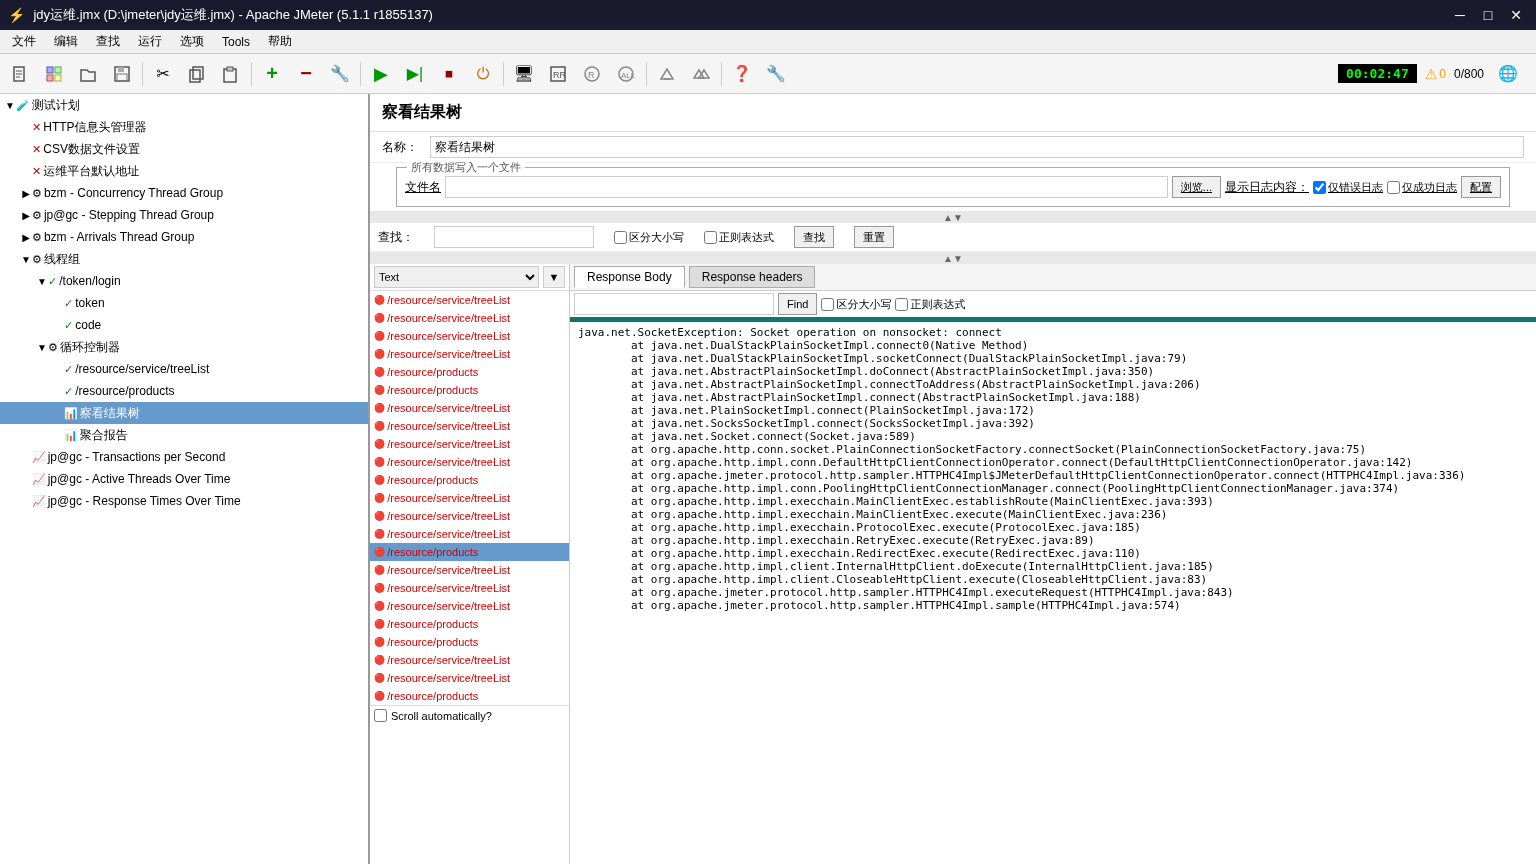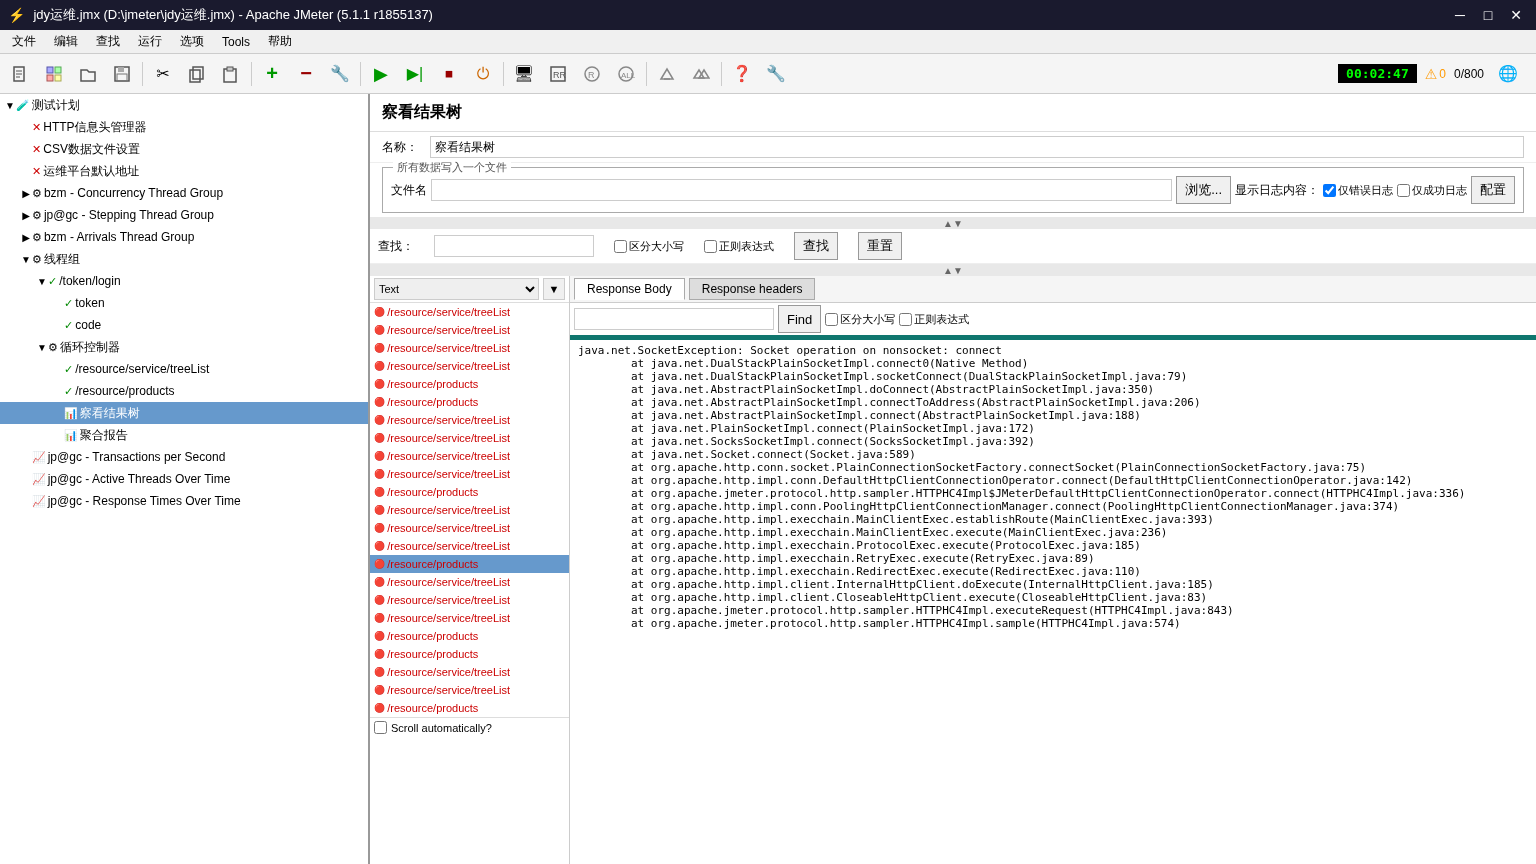--- a/index.html
+++ b/index.html
@@ -150,23 +150,23 @@
       padding: 2px 0;
     }
     .file-input {
       flex: 1;
       height: 22px;
       border: 1px solid #ccc;
       padding: 0 4px;
       font-size: 12px;
     }
     .btn-small {
-      height: 28px;
+      height: 22px;
       padding: 0 8px;
-      font-size: 13px;
+      font-size: 11px;
       border: 1px solid #999;
       background: #f0f0f0;
       cursor: pointer;
       white-space: nowrap;
     }
 
     
     .search-row {
       display: flex;
       align-items: center;
@@ -597,21 +597,21 @@
   <div class="content-panel">
 
     <div class="panel-title">察看结果树</div>
 
     <div class="form-row">
       <span class="form-label">名称：</span>
       <input class="form-input" type="text" value="察看结果树" style="">
     </div>
 
 
-    <div style="margin: 4px 12px; border: 1px solid #aaa; padding: 6px 8px; position: relative;">
+    <div style="margin: 4px 26px; border: 1px solid #aaa; padding: 6px 8px; position: relative; text-decoration: underline;">
       <span style="position: absolute; top: -8px; left: 10px; background: #fff; padding: 0 4px; font-size: 11px; color: #555;">所有数据写入一个文件</span>
       <div class="file-row">
         <span>文件名</span>
         <input class="file-input" type="text" value="" style="">
         <button class="btn-small">浏览...</button>
         <span>显示日志内容：</span>
         <label class="checkbox-label">
           <input type="checkbox" checked="" style="">
           <span>仅错误日志</span>
         </label>

